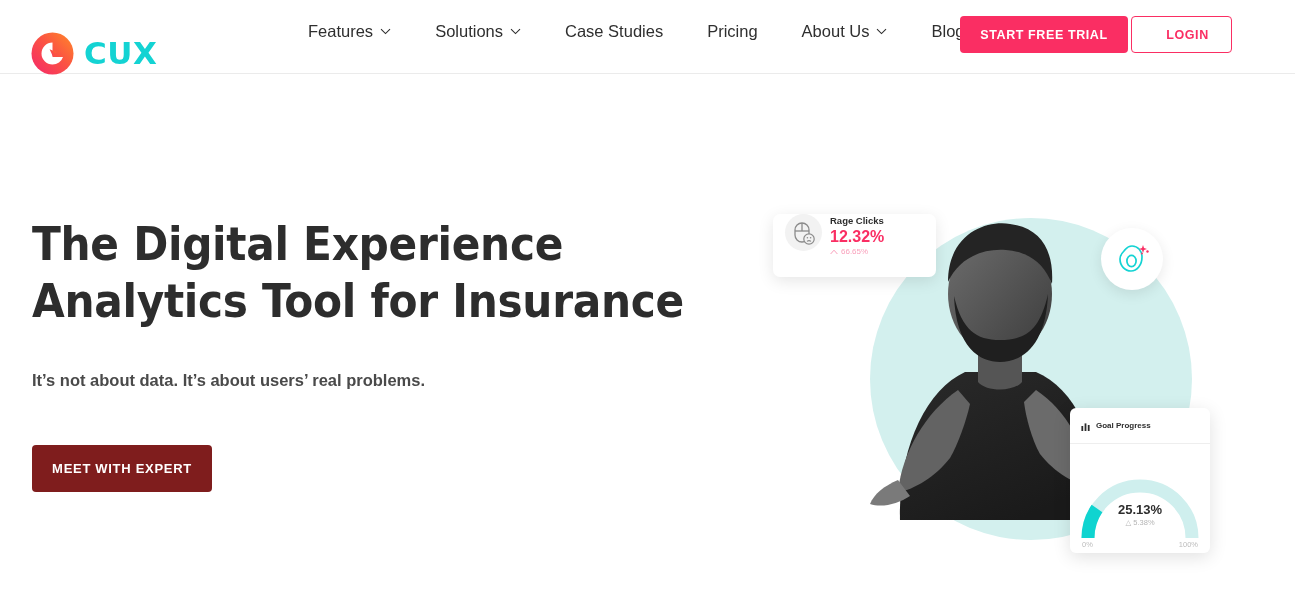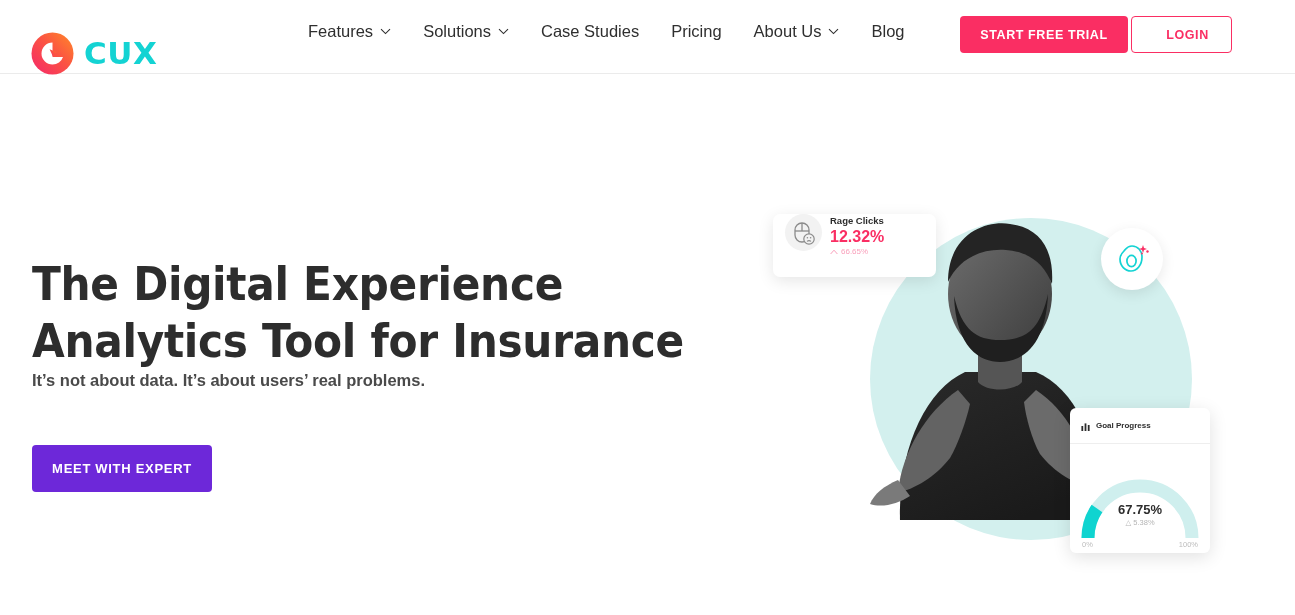--- a/index.html
+++ b/index.html
@@ -43,21 +43,21 @@
     line-height: 1;
     font-family: "DejaVu Sans", sans-serif;
   }
 
   .nav {
     position: absolute;
     left: 308px;
     top: 22px;
     display: flex;
     align-items: center;
-    gap: 4px;
+    gap: 16px;
   }
   .nav-item {
     display: flex;
     align-items: center;
     gap: 7px;
     font-size: 16.5px;
     color: #2f2f2f;
     font-weight: 400;
     cursor: pointer;
     padding: 0 14px;
@@ -105,37 +105,36 @@
     position: absolute;
     left: 32px;
     top: 215px;
     width: 680px;
     font-size: 47px;
     line-height: 57px;
     font-weight: 700;
     color: #2d2d2d;
     letter-spacing: -0.3px;
     font-family: "DejaVu Sans Condensed", "Liberation Sans Narrow", "Liberation Sans", sans-serif;
-    margin-top: 40px;
   }
   .hero-sub {
     position: absolute;
     left: 32px;
     top: 371px;
     font-size: 16.5px;
     color: #4a4a4a;
     font-weight: 700;
   }
   .btn-meet {
     position: absolute;
     left: 32px;
     top: 445px;
     width: 180px;
     height: 47px;
-    background: #6d28d9;
+    background: #7f1d1d;
     color: #ffffff;
     border: none;
     border-radius: 4px;
     font-size: 13px;
     font-weight: 700;
     letter-spacing: 0.7px;
     cursor: pointer;
     font-family: "Liberation Sans", sans-serif;
   }
 
@@ -375,21 +374,21 @@
       <span class="goal-title">Goal Progress</span>
     </div>
     <div class="goal-body">
       <svg width="140" height="119" viewBox="0 0 140 119">
 
         <path d="M18 94 A52 52 0 0 1 122 94" fill="none" stroke="#CFEFEE" stroke-width="13"></path>
 
         <path d="M18 94 A52 52 0 0 1 27 64.5" fill="none" stroke="#0FD4D0" stroke-width="13"></path>
       </svg>
       <div class="goal-center">
-        <div class="goal-value">67.75%</div>
+        <div class="goal-value">25.13%</div>
         <div class="goal-delta">
           <span>△</span>
           <span>5.38%</span>
         </div>
       </div>
       <div class="goal-min">0%</div>
       <div class="goal-max">100%</div>
     </div>
   </div>
 

